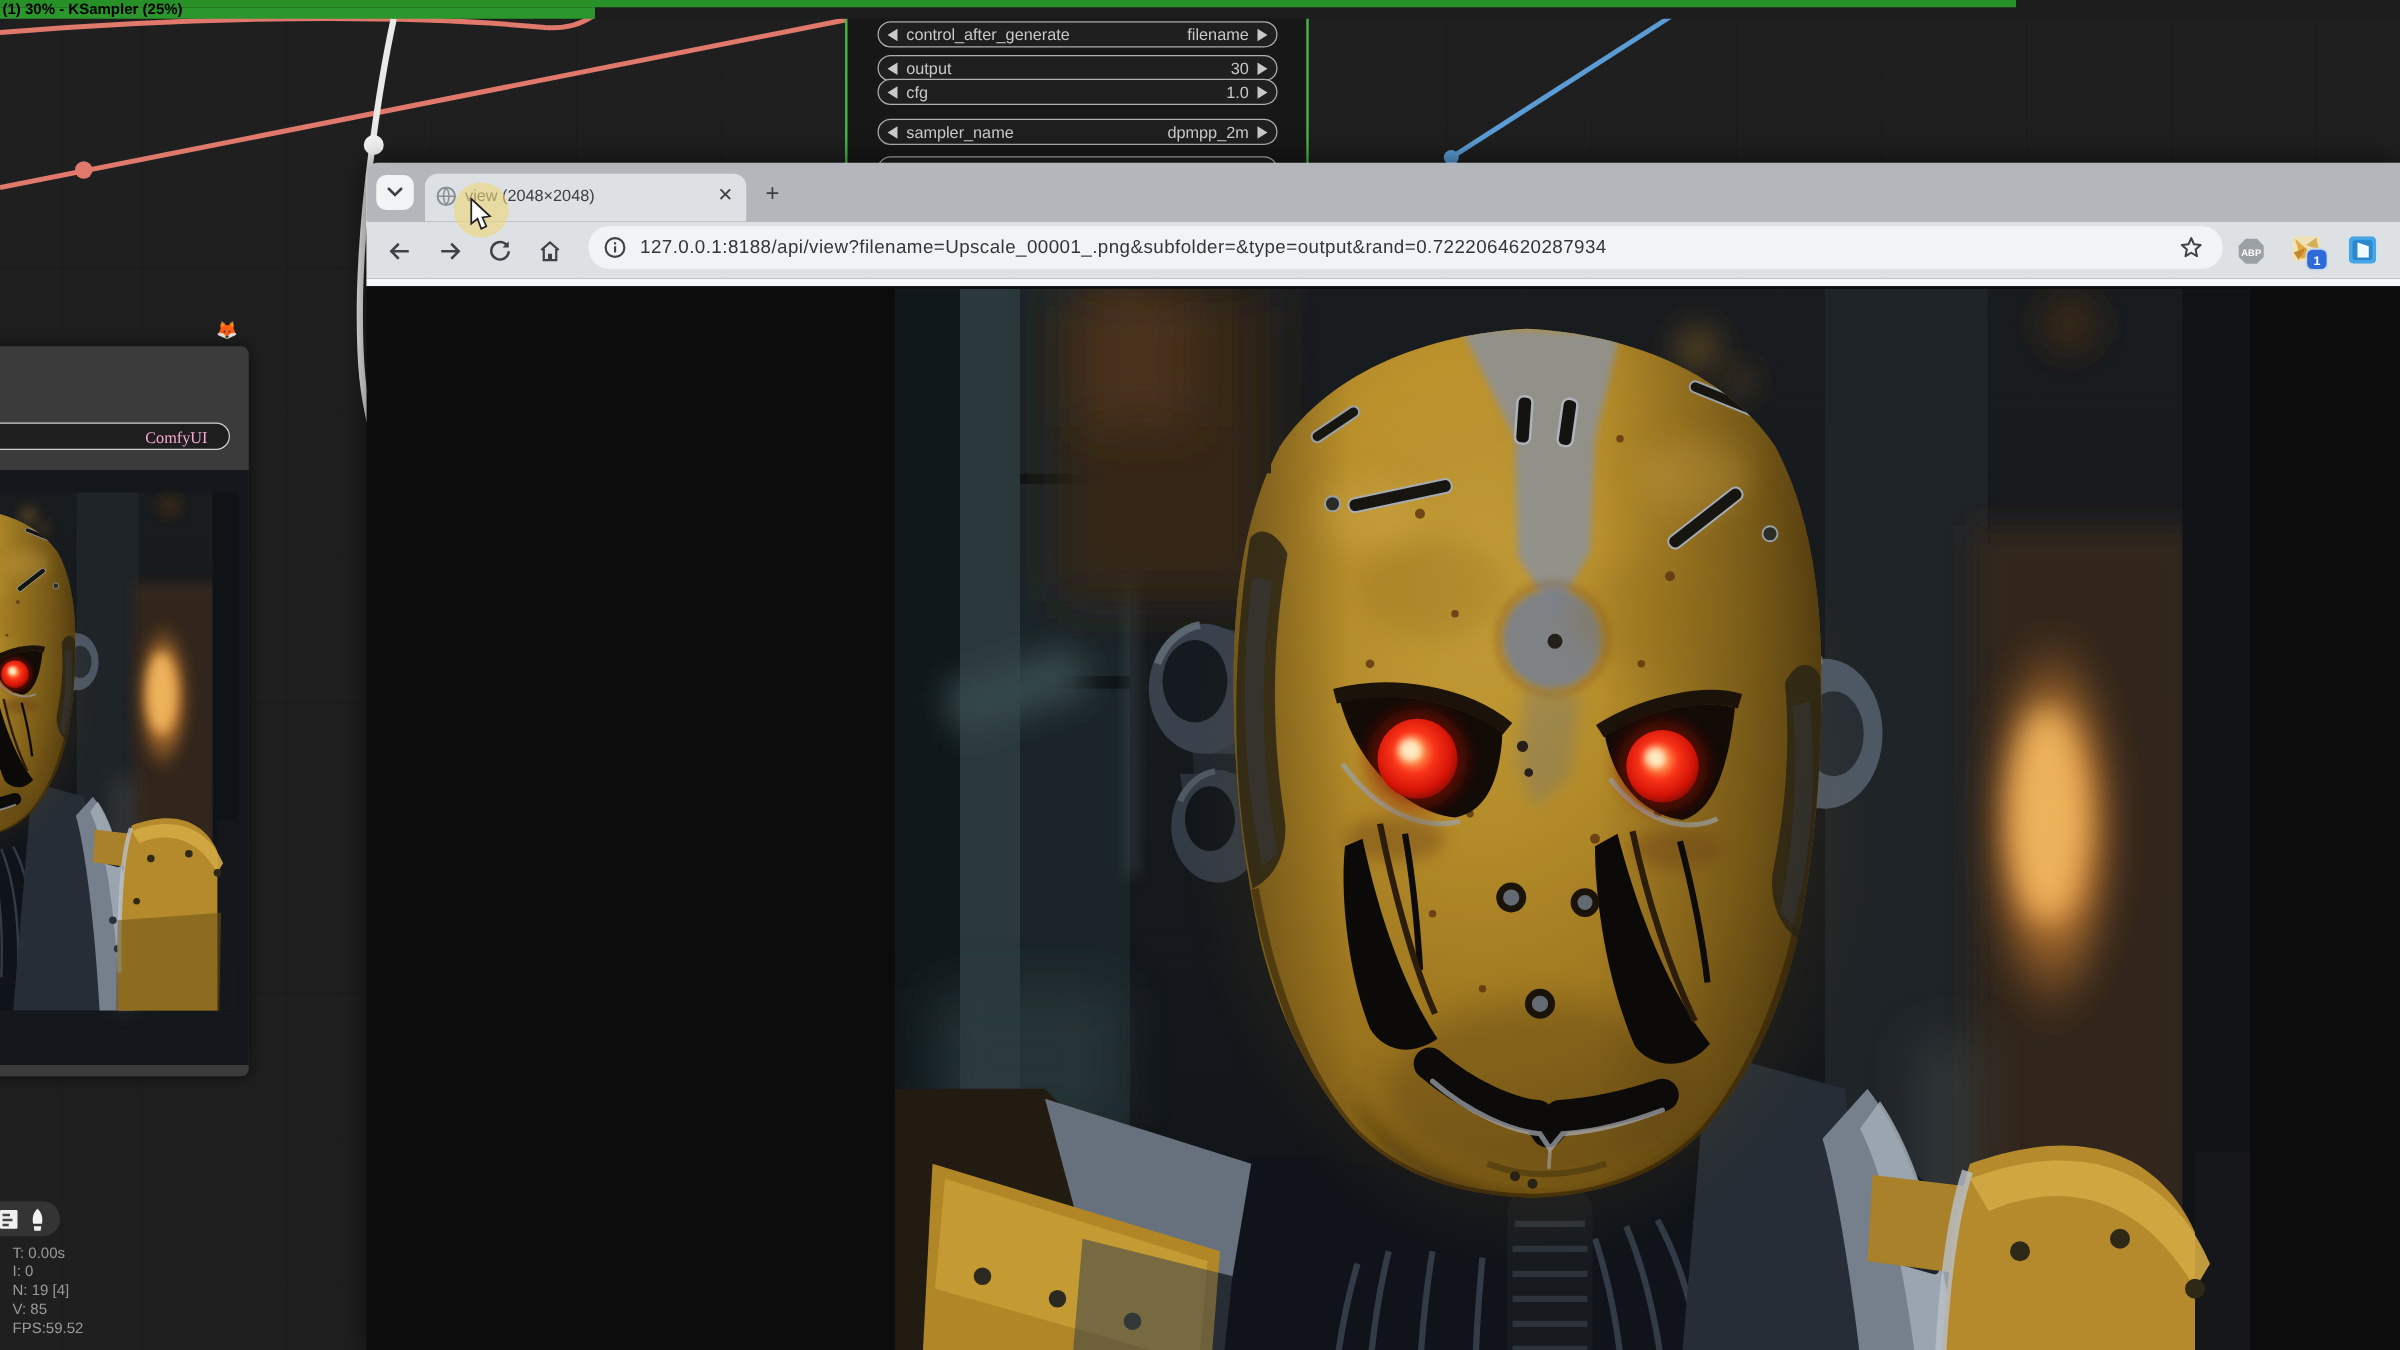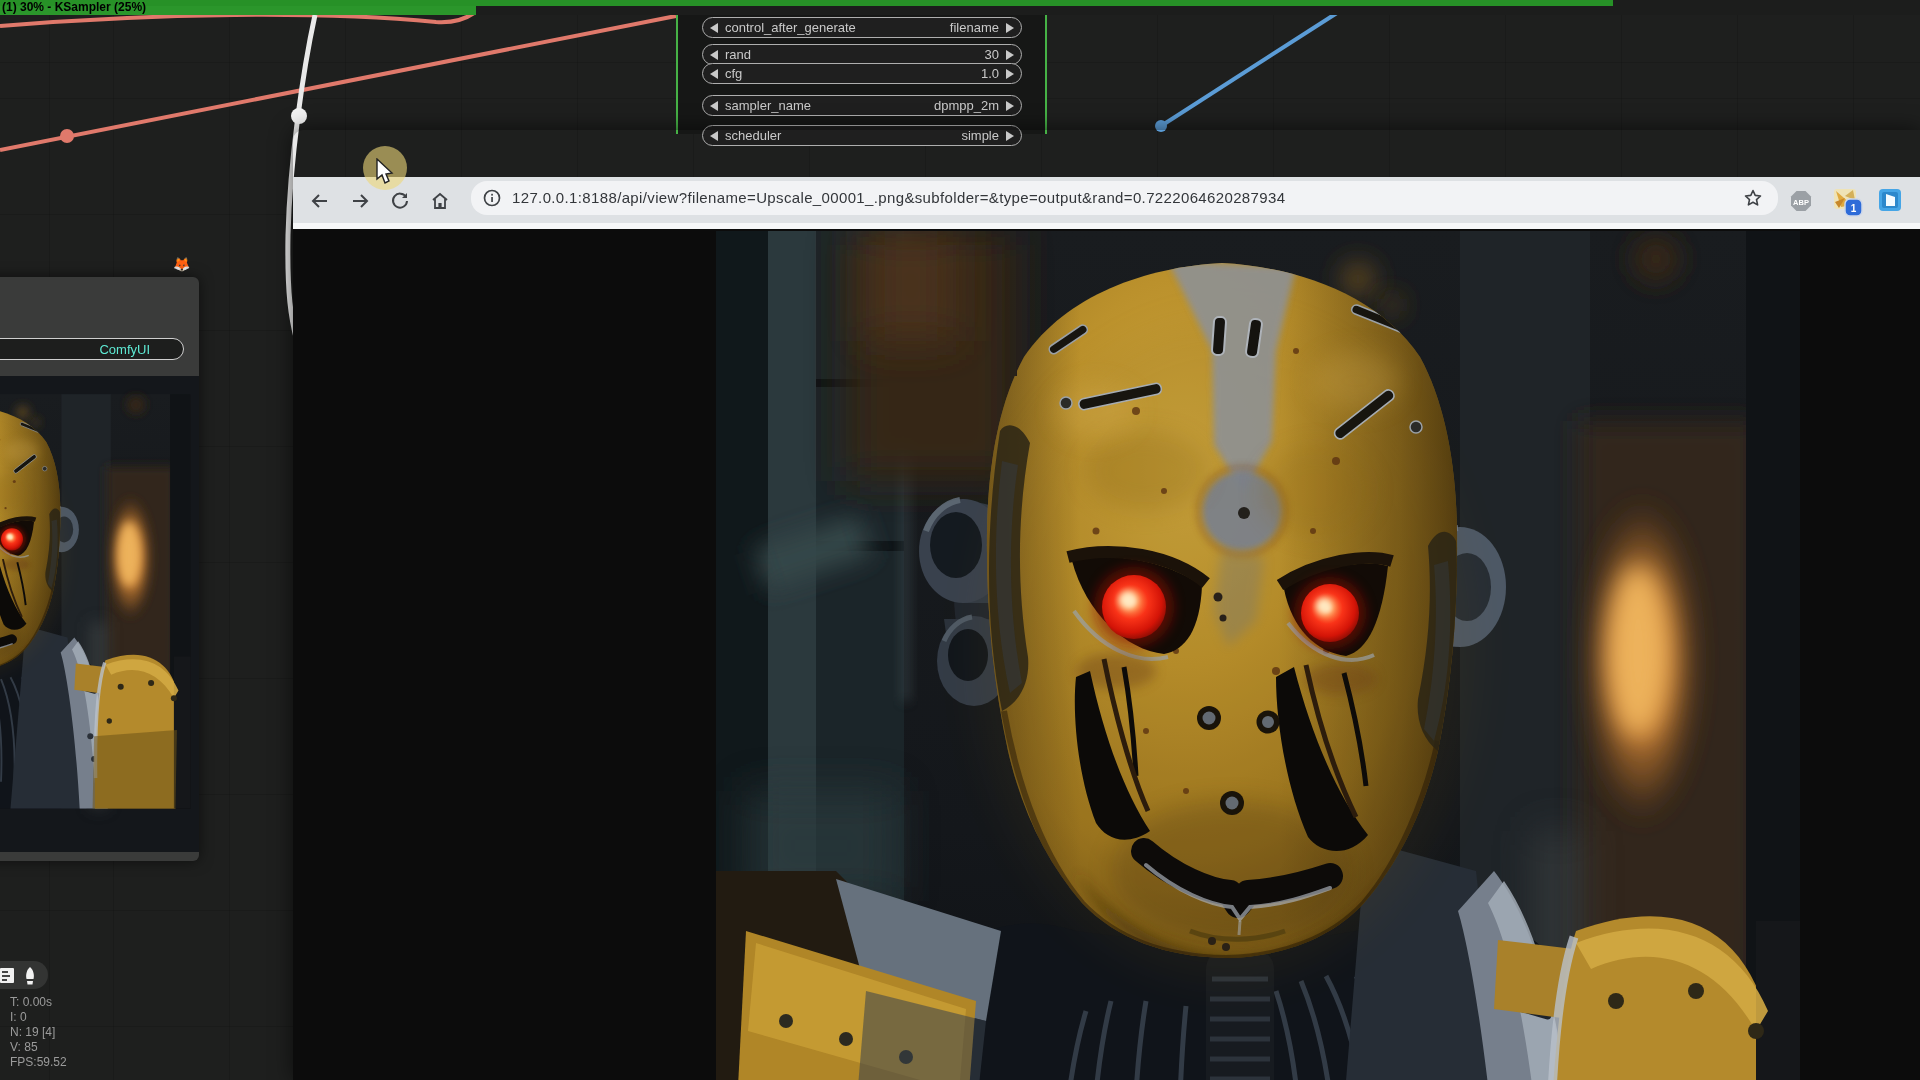--- a/index.html
+++ b/index.html
@@ -25,21 +25,21 @@
   .widget { position:absolute; left:24px; width:320px; height:21px; background:#1f1f1f; border:1px solid #aeaeae; border-radius:11px; color:#c9c9c9; font-size:13px;padding-left:16px; }
   .widget .wl { position:absolute; left:22px; top:2px; }
   .widget .wv { position:absolute; right:22px; top:2px; }
   .widget .la { position:absolute; left:7px; top:5px; width:0; height:0; border-top:5px solid transparent; border-bottom:5px solid transparent; border-right:8px solid #c9c9c9; }
   .widget .ra { position:absolute; right:7px; top:5px; width:0; height:0; border-top:5px solid transparent; border-bottom:5px solid transparent; border-left:8px solid #c9c9c9; }
 
   
   #fox { left:173px; top:256px; font-size:14px; }
   #lpanel { left:-20px; top:277px; width:219px; height:584px; background:#3a3b3a; border-radius:0 6px 6px 0; box-shadow:0 0 14px rgba(0,0,0,0.55); }
   #menubar { left:-40px; top:338px; width:224px; height:22px; background:#1d1e1d; border:1px solid #cfcfcf; border-radius:12px; }
-  #menubar span { position:absolute; right:33px; top:3px; color:#5eead4; font-size:13px; }
+  #menubar span { position:absolute; right:17px; top:3px; color:#f9a8d4; font-size:13px;font-family:Liberation Serif, serif; }
   #preview { left:0px; top:376px; width:199px; height:476px; overflow:hidden; background:#14171b; }
   #qpill { left:-30px; top:961px; width:78px; height:28px; background:#333433; border-radius:14px; }
   #stats { left:10px; top:995px; color:#9b9b9b; font-size:12px; line-height:15px; }
 
   
   #bwin { left:293px; top:130px; width:1627px; height:950px; border-radius:10px 0 0 0; overflow:hidden; box-shadow:0 0 22px rgba(0,0,0,0.6); }
   #tabstrip { left:0; top:0; width:1627px; height:47px; background:#b3b7bc; }
   #chevbtn { left:8px; top:10px; width:30px; height:28px; background:#f2f3f5; border-radius:8px; }
   #chevbtn svg { position:absolute; left:8px; top:9px; }
   #tab { left:47px; top:9px; width:257px; height:38px; background:#dee1e4; border-radius:10px 10px 0 0; }
@@ -79,21 +79,21 @@
 
   <div class="abs" id="knode">
     <div class="widget" style="top:2px;">
         <span class="la"></span>
         <span class="wl">control_after_generate</span>
         <span class="wv">filename</span>
         <span class="ra"></span>
       </div>
     <div class="widget" style="top:29px;">
         <span class="la"></span>
-        <span class="wl">rand</span>
+        <span class="wl">output</span>
         <span class="wv">30</span>
         <span class="ra"></span>
       </div>
     <div class="widget" style="top:48px;">
         <span class="la"></span>
         <span class="wl">cfg</span>
         <span class="wv">1.0</span>
         <span class="ra"></span>
       </div>
     <div class="widget" style="top:80px;">
@@ -125,20 +125,36 @@
     <rect x="0" y="2" width="14" height="15" fill="#f0f0f0" rx="1"></rect>
     <rect x="2" y="5" width="6" height="2" fill="#444"></rect>
     <rect x="2" y="9" width="8" height="2" fill="#444"></rect>
     <rect x="2" y="13" width="5" height="2" fill="#444"></rect>
     <path d="M 30,1 C 33.5,4 34.5,9 33.5,13 L 26.5,13 C 25.5,9 26.5,4 30,1 Z" fill="#f2f2f2"></path>
     <path d="M 27,15 L 33,15 L 32.5,18.5 L 27.5,18.5 Z" fill="#f2f2f2"></path>
   </svg>
   <div class="abs" id="stats">T: 0.00s<br>I: 0<br>N: 19 [4]<br>V: 85<br>FPS:59.52</div>
 
   <div class="abs" id="bwin">
+    <div class="abs" id="tabstrip">
+      <div class="abs" id="chevbtn">
+          <svg width="14" height="9" viewBox="0 0 14 9">
+            <path d="M 2,2 L 7,7 L 12,2" stroke="#3c4043" stroke-width="2" fill="none" stroke-linecap="round"></path>
+          </svg>
+        </div>
+      <div class="abs" id="tab">
+        <svg style="position:absolute;left:9px;top:10px" width="16" height="16" viewBox="0 0 16 16">
+            <circle cx="8" cy="8" r="7" fill="none" stroke="#8a8f94" stroke-width="1.6"></circle>
+            <path d="M1,8 L15,8 M8,1 C5,5 5,11 8,15 M8,1 C11,5 11,11 8,15" stroke="#8a8f94" stroke-width="1.3" fill="none"></path>
+          </svg>
+        <span id="tabtitle">view (2048×2048)</span>
+        <span id="tabx">✕</span>
+      </div>
+      <div class="abs" id="plusbtn">+</div>
+    </div>
     <div class="abs" id="toolbar">
       <svg class="tbicon" style="left:17px" width="20" height="20" viewBox="0 0 20 20">
           <path d="M 17,10 L 4,10 M 9,4 L 3,10 L 9,16" stroke="#3f4246" stroke-width="2" fill="none"></path>
         </svg>
       <svg class="tbicon" style="left:57px" width="20" height="20" viewBox="0 0 20 20">
           <path d="M 3,10 L 16,10 M 11,4 L 17,10 L 11,16" stroke="#3f4246" stroke-width="2" fill="none"></path>
         </svg>
       <svg class="tbicon" style="left:97px" width="20" height="20" viewBox="0 0 20 20">
           <path d="M 16,6 A 7,7 0 1 0 17,10" stroke="#3f4246" stroke-width="2" fill="none"></path>
           <path d="M 17,2 L 17,7 L 12,7" fill="#3f4246" stroke="none"></path>

